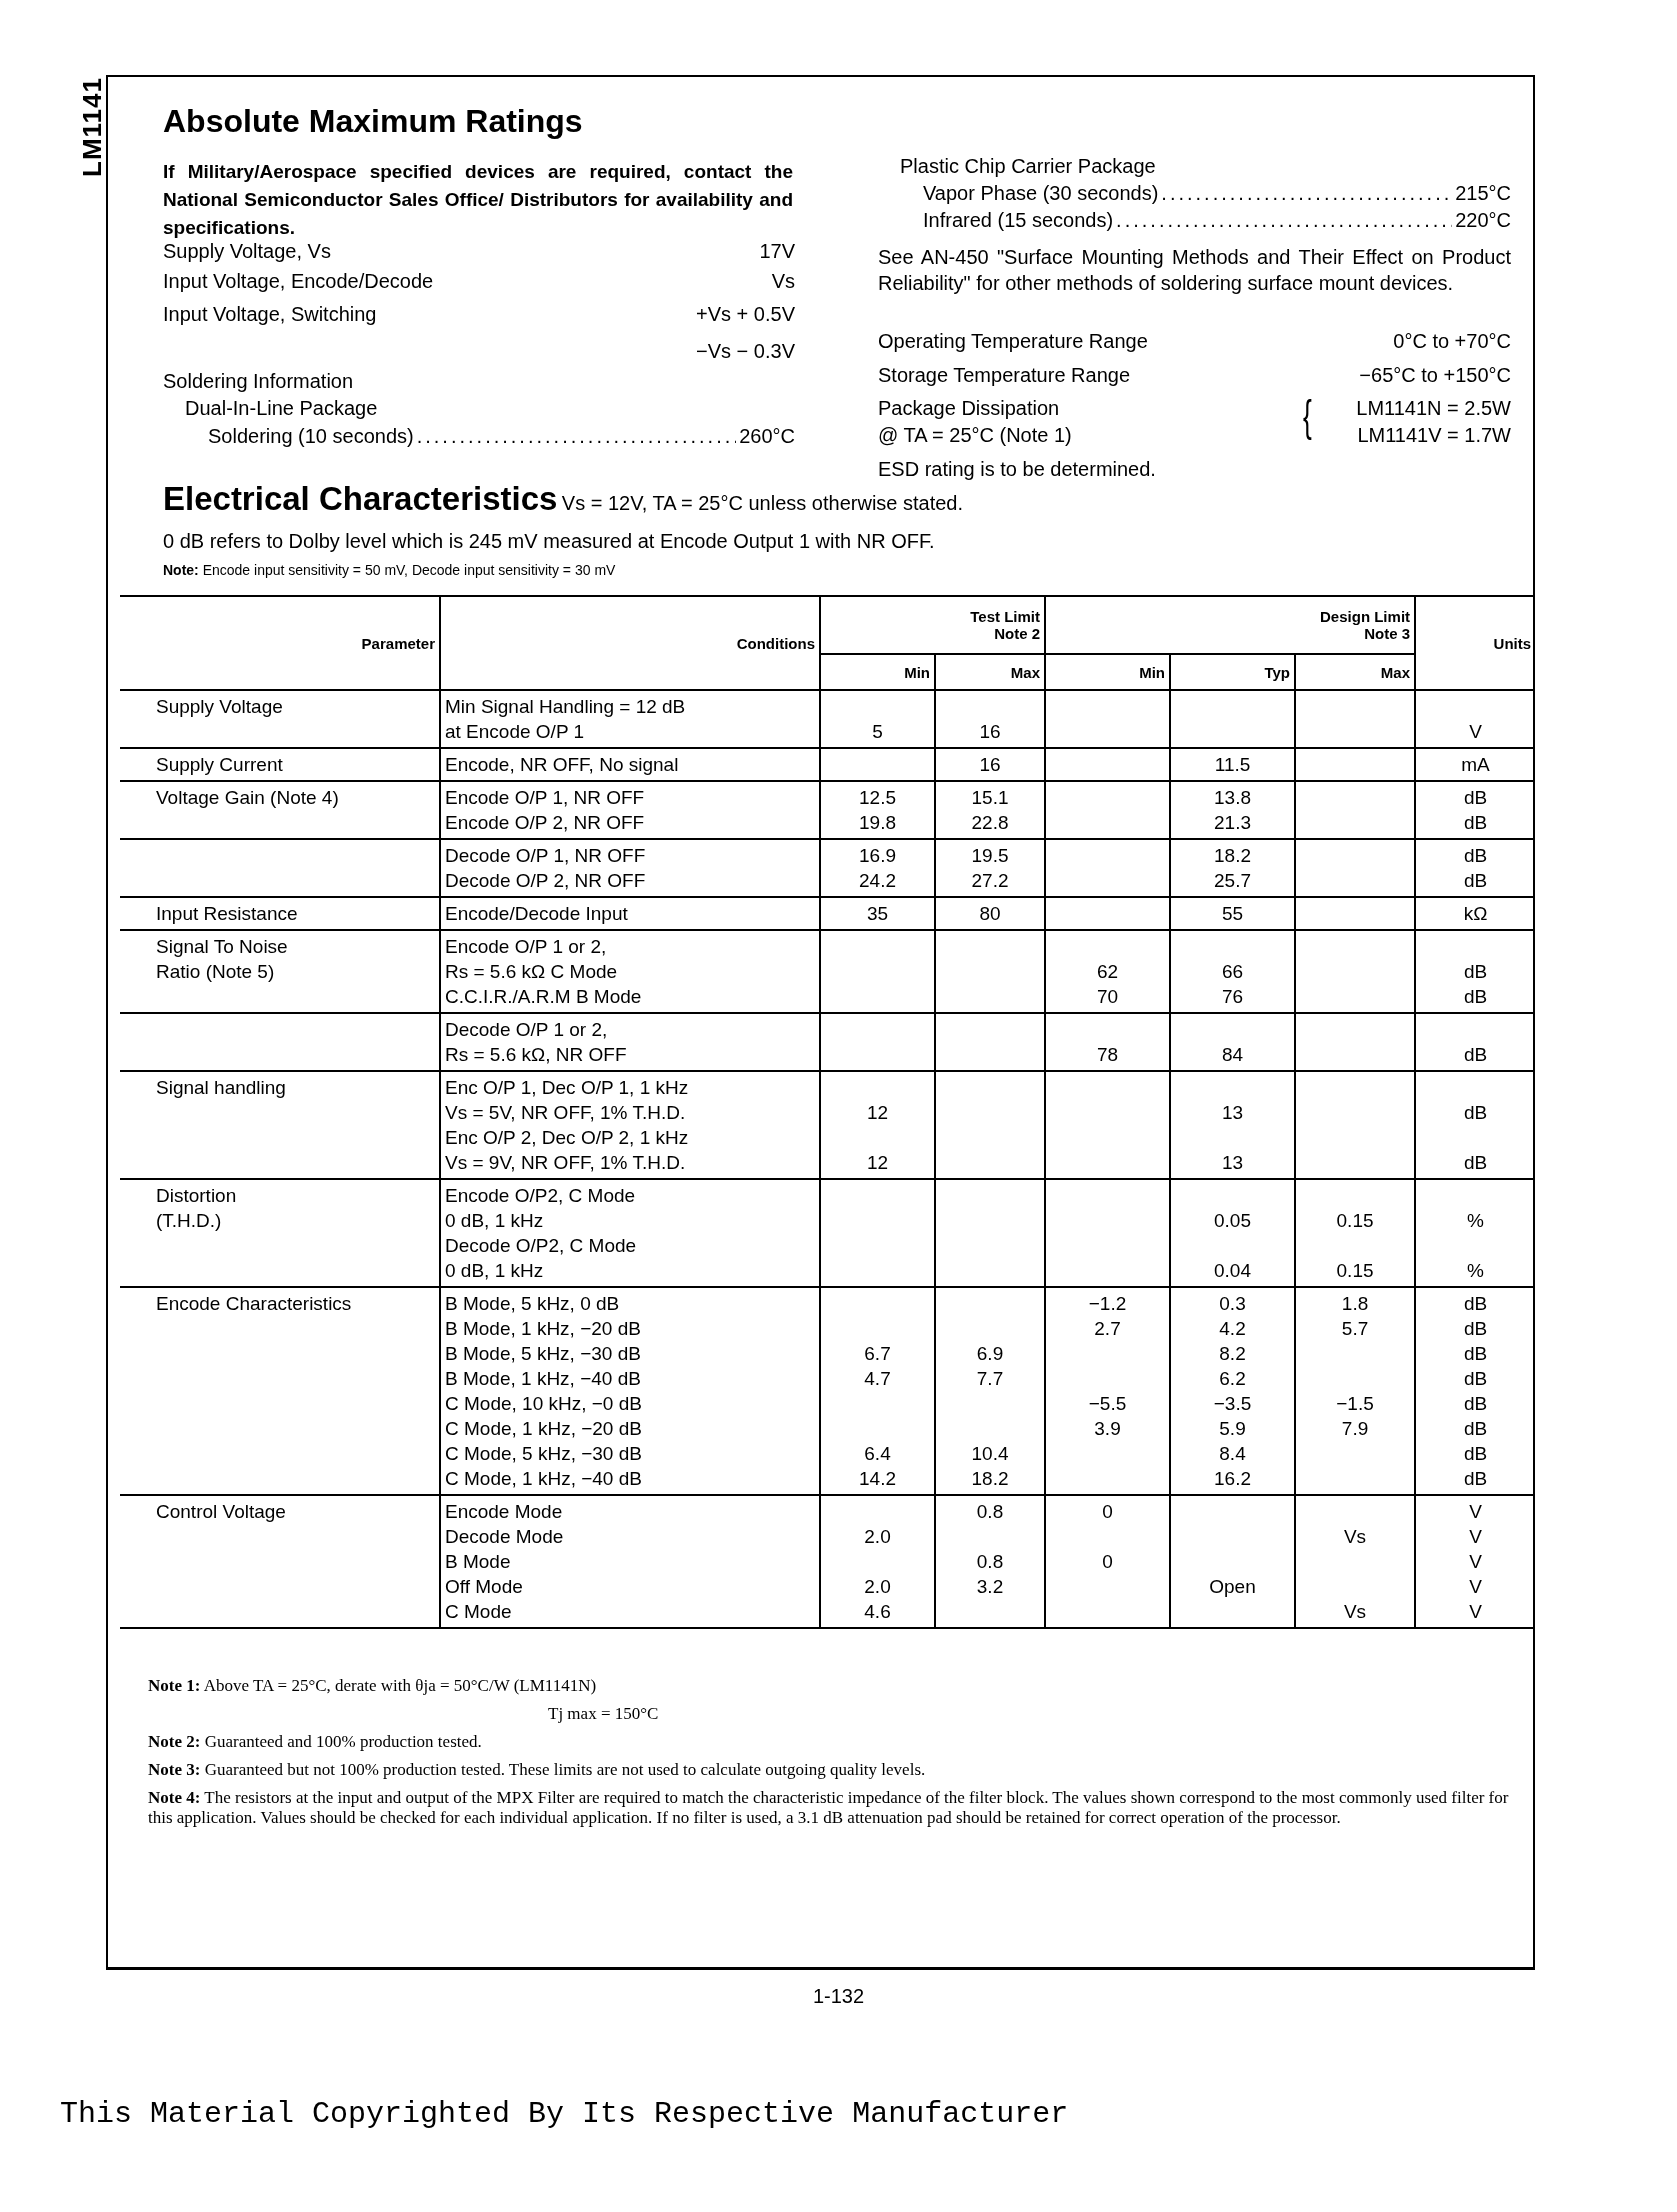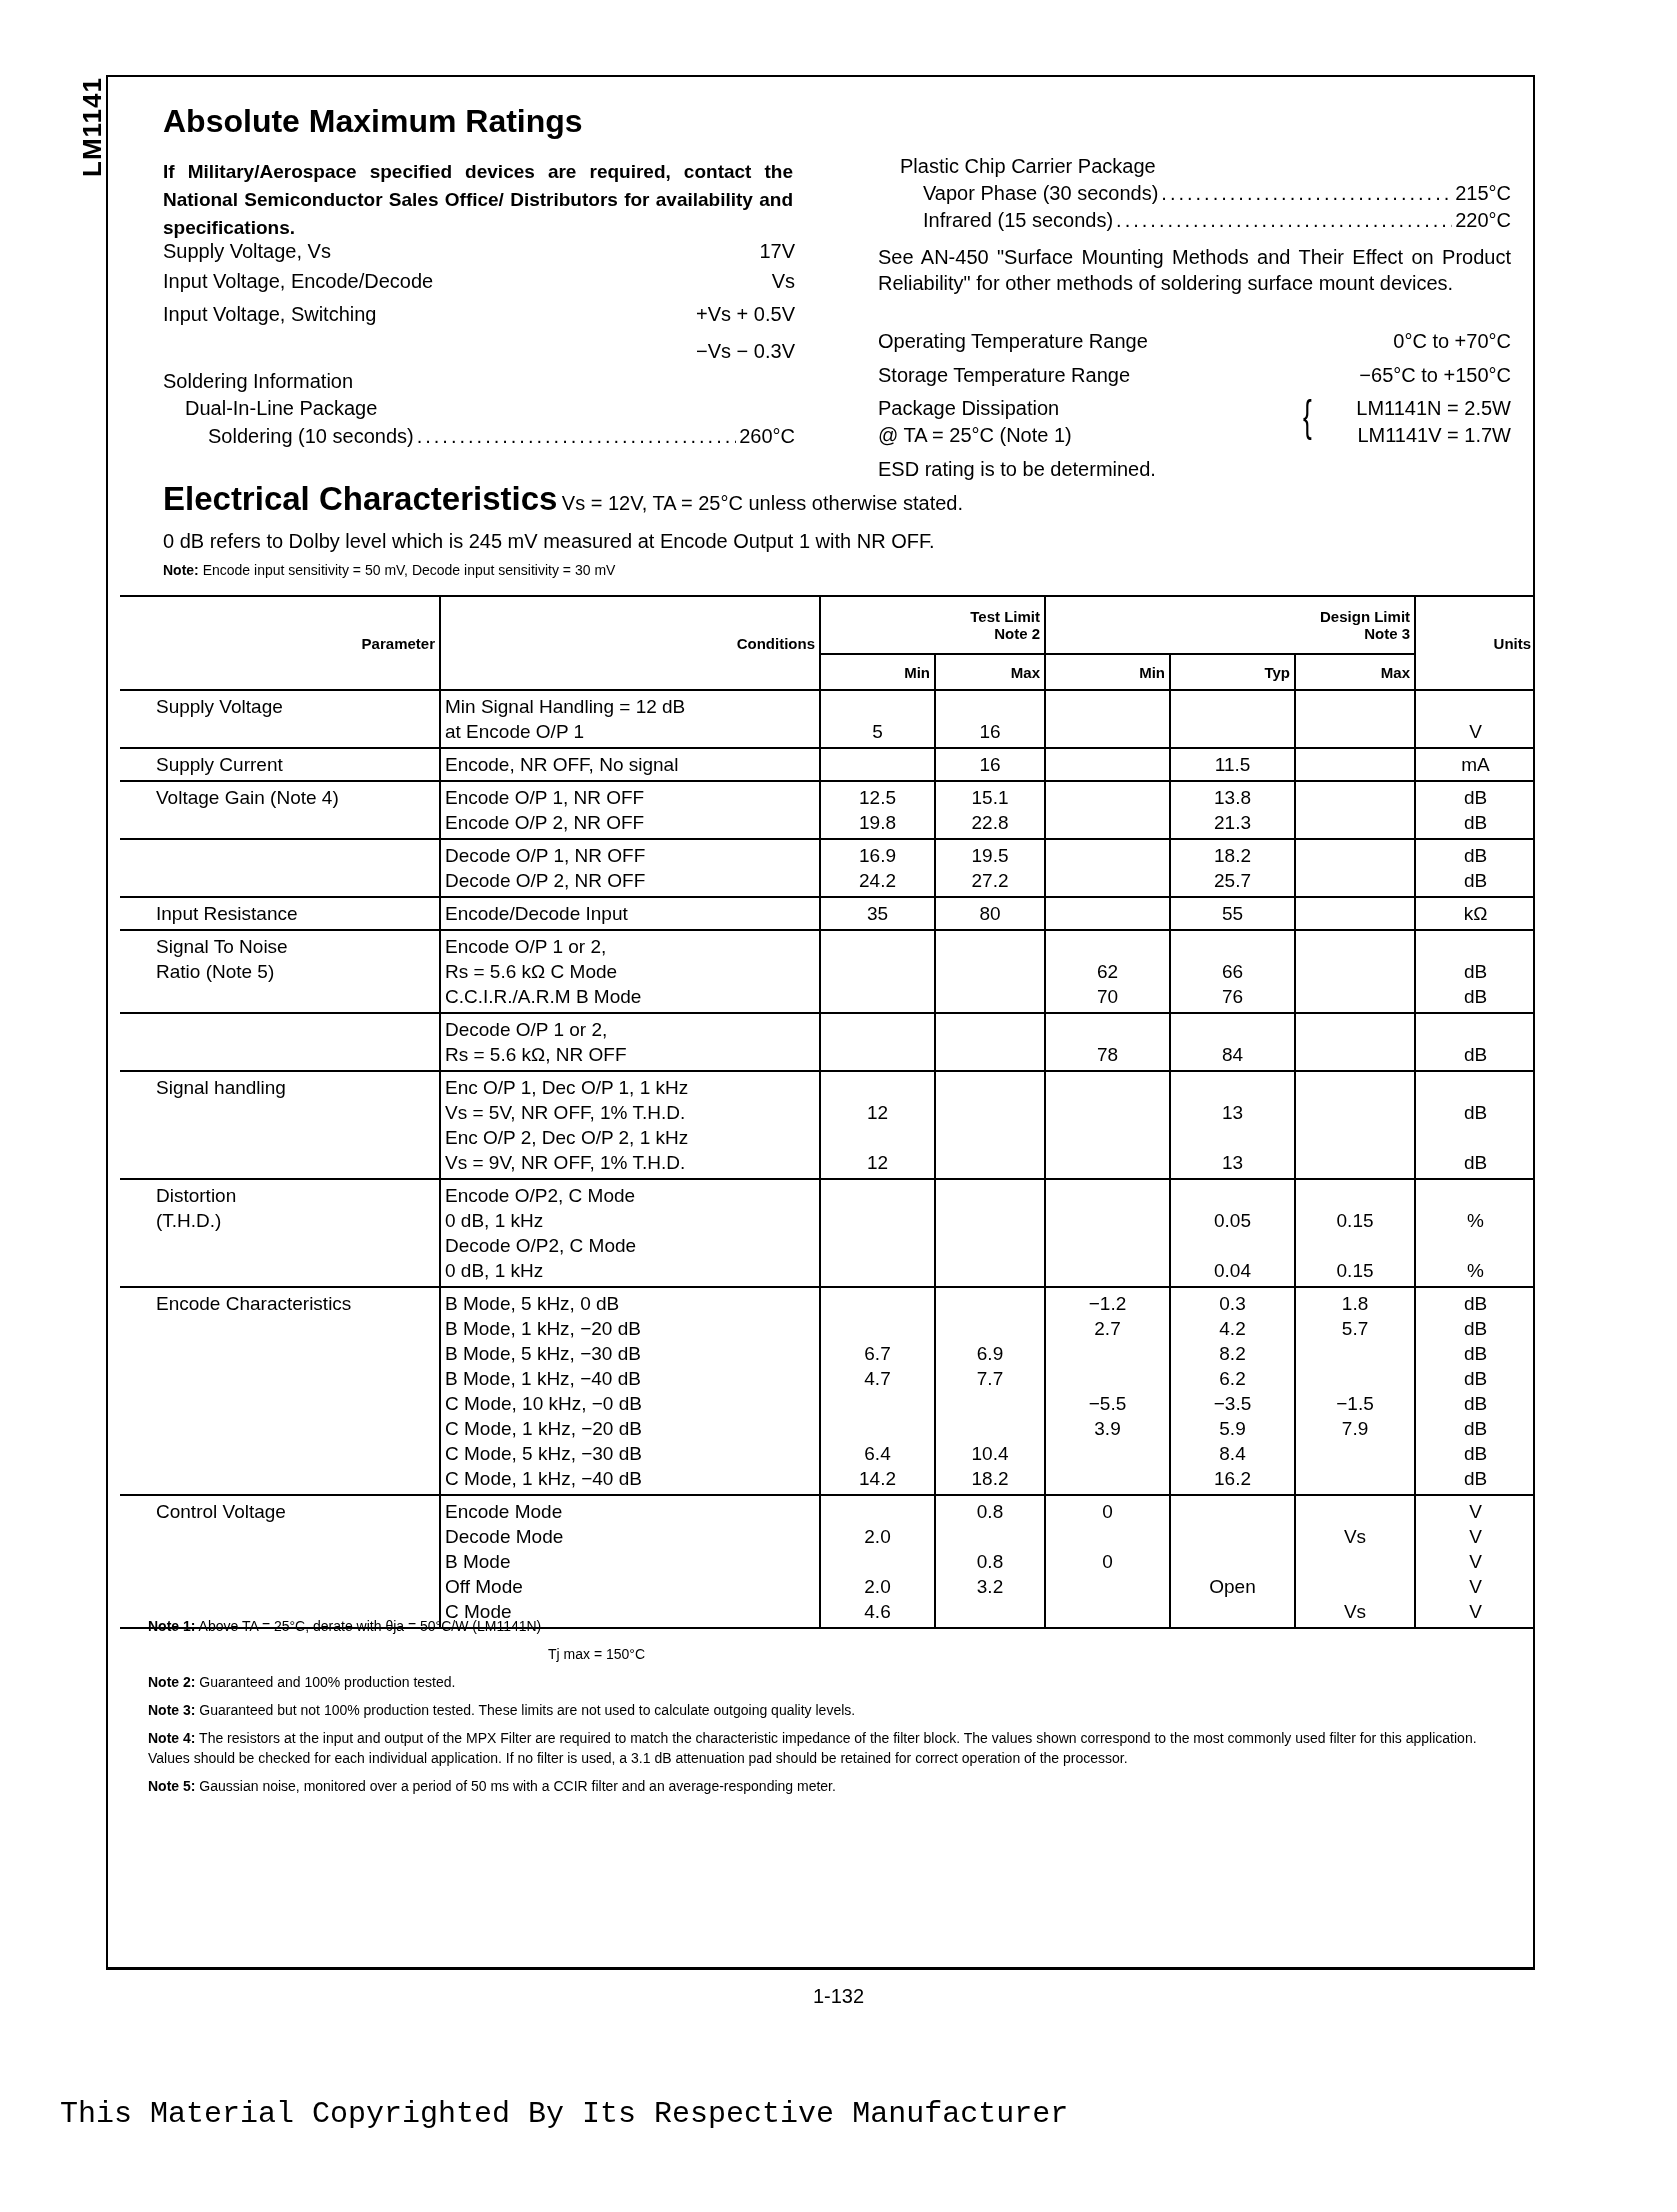--- a/index.html
+++ b/index.html
@@ -25,21 +25,21 @@
   .ec-note b, .notes b { font-weight:bold; }
   table.spec { position:absolute; left:120px; top:595px; width:1415px; border-collapse:collapse; table-layout:fixed; font-size:19px; }
   table.spec td, table.spec th { vertical-align:top; padding:3px 4px; }
   table.spec th { font-weight:bold; font-size:15px; text-align:right; vertical-align:middle; border:2px solid #000; border-left:none; }
   table.spec th:first-child { border-left:none; }
   table.spec td { border-left:2px solid #000; border-bottom:2px solid #000; }
   table.spec td.param { border-left:none; padding-left:36px; }
   table.spec td.num { text-align:center; }
   table.spec .units { text-align:center; }
   table.spec td div { line-height:25px; }
-  .notes { position:absolute; left:148px; top:1616px; width:1370px; font-size:14px; line-height:20px; }
+  .notes { position:absolute; left:148px; top:1676px; width:1370px; font-size:17px; line-height:20px;font-family:Liberation Serif, serif; }
   .notes p { margin:0 0 8px 0; }
   .page-num { position:absolute; left:0; width:1677px; top:1985px; text-align:center; font-size:20px; }
   .copyright { position:absolute; left:60px; top:2097px; font-family:"Liberation Mono", monospace; font-size:30px; white-space:nowrap; }
 </style>
 </head>
 <body>
 
 <div class="side-label">
     <span>LM1141</span>
   </div>
@@ -520,17 +520,16 @@
       </tr>
     </tbody>
 </table>
 
 <div class="notes">
   <p><b>Note 1:</b> <span>Above TA = 25°C, derate with θja = 50°C/W (LM1141N)</span></p>
   <p style="padding-left:400px">Tj max = 150°C</p>
   <p><b>Note 2:</b> <span>Guaranteed and 100% production tested.</span></p>
   <p><b>Note 3:</b> <span>Guaranteed but not 100% production tested. These limits are not used to calculate outgoing quality levels.</span></p>
   <p><b>Note 4:</b> <span>The resistors at the input and output of the MPX Filter are required to match the characteristic impedance of the filter block. The values shown correspond to the most commonly used filter for this application. Values should be checked for each individual application. If no filter is used, a 3.1 dB attenuation pad should be retained for correct operation of the processor.</span></p>
-  <p><b>Note 5:</b> <span>Gaussian noise, monitored over a period of 50 ms with a CCIR filter and an average-responding meter.</span></p>
 </div>
 
 <div class="page-num">1-132</div>
 <div class="copyright">This Material Copyrighted By Its Respective Manufacturer</div>
 
 </body></html>

